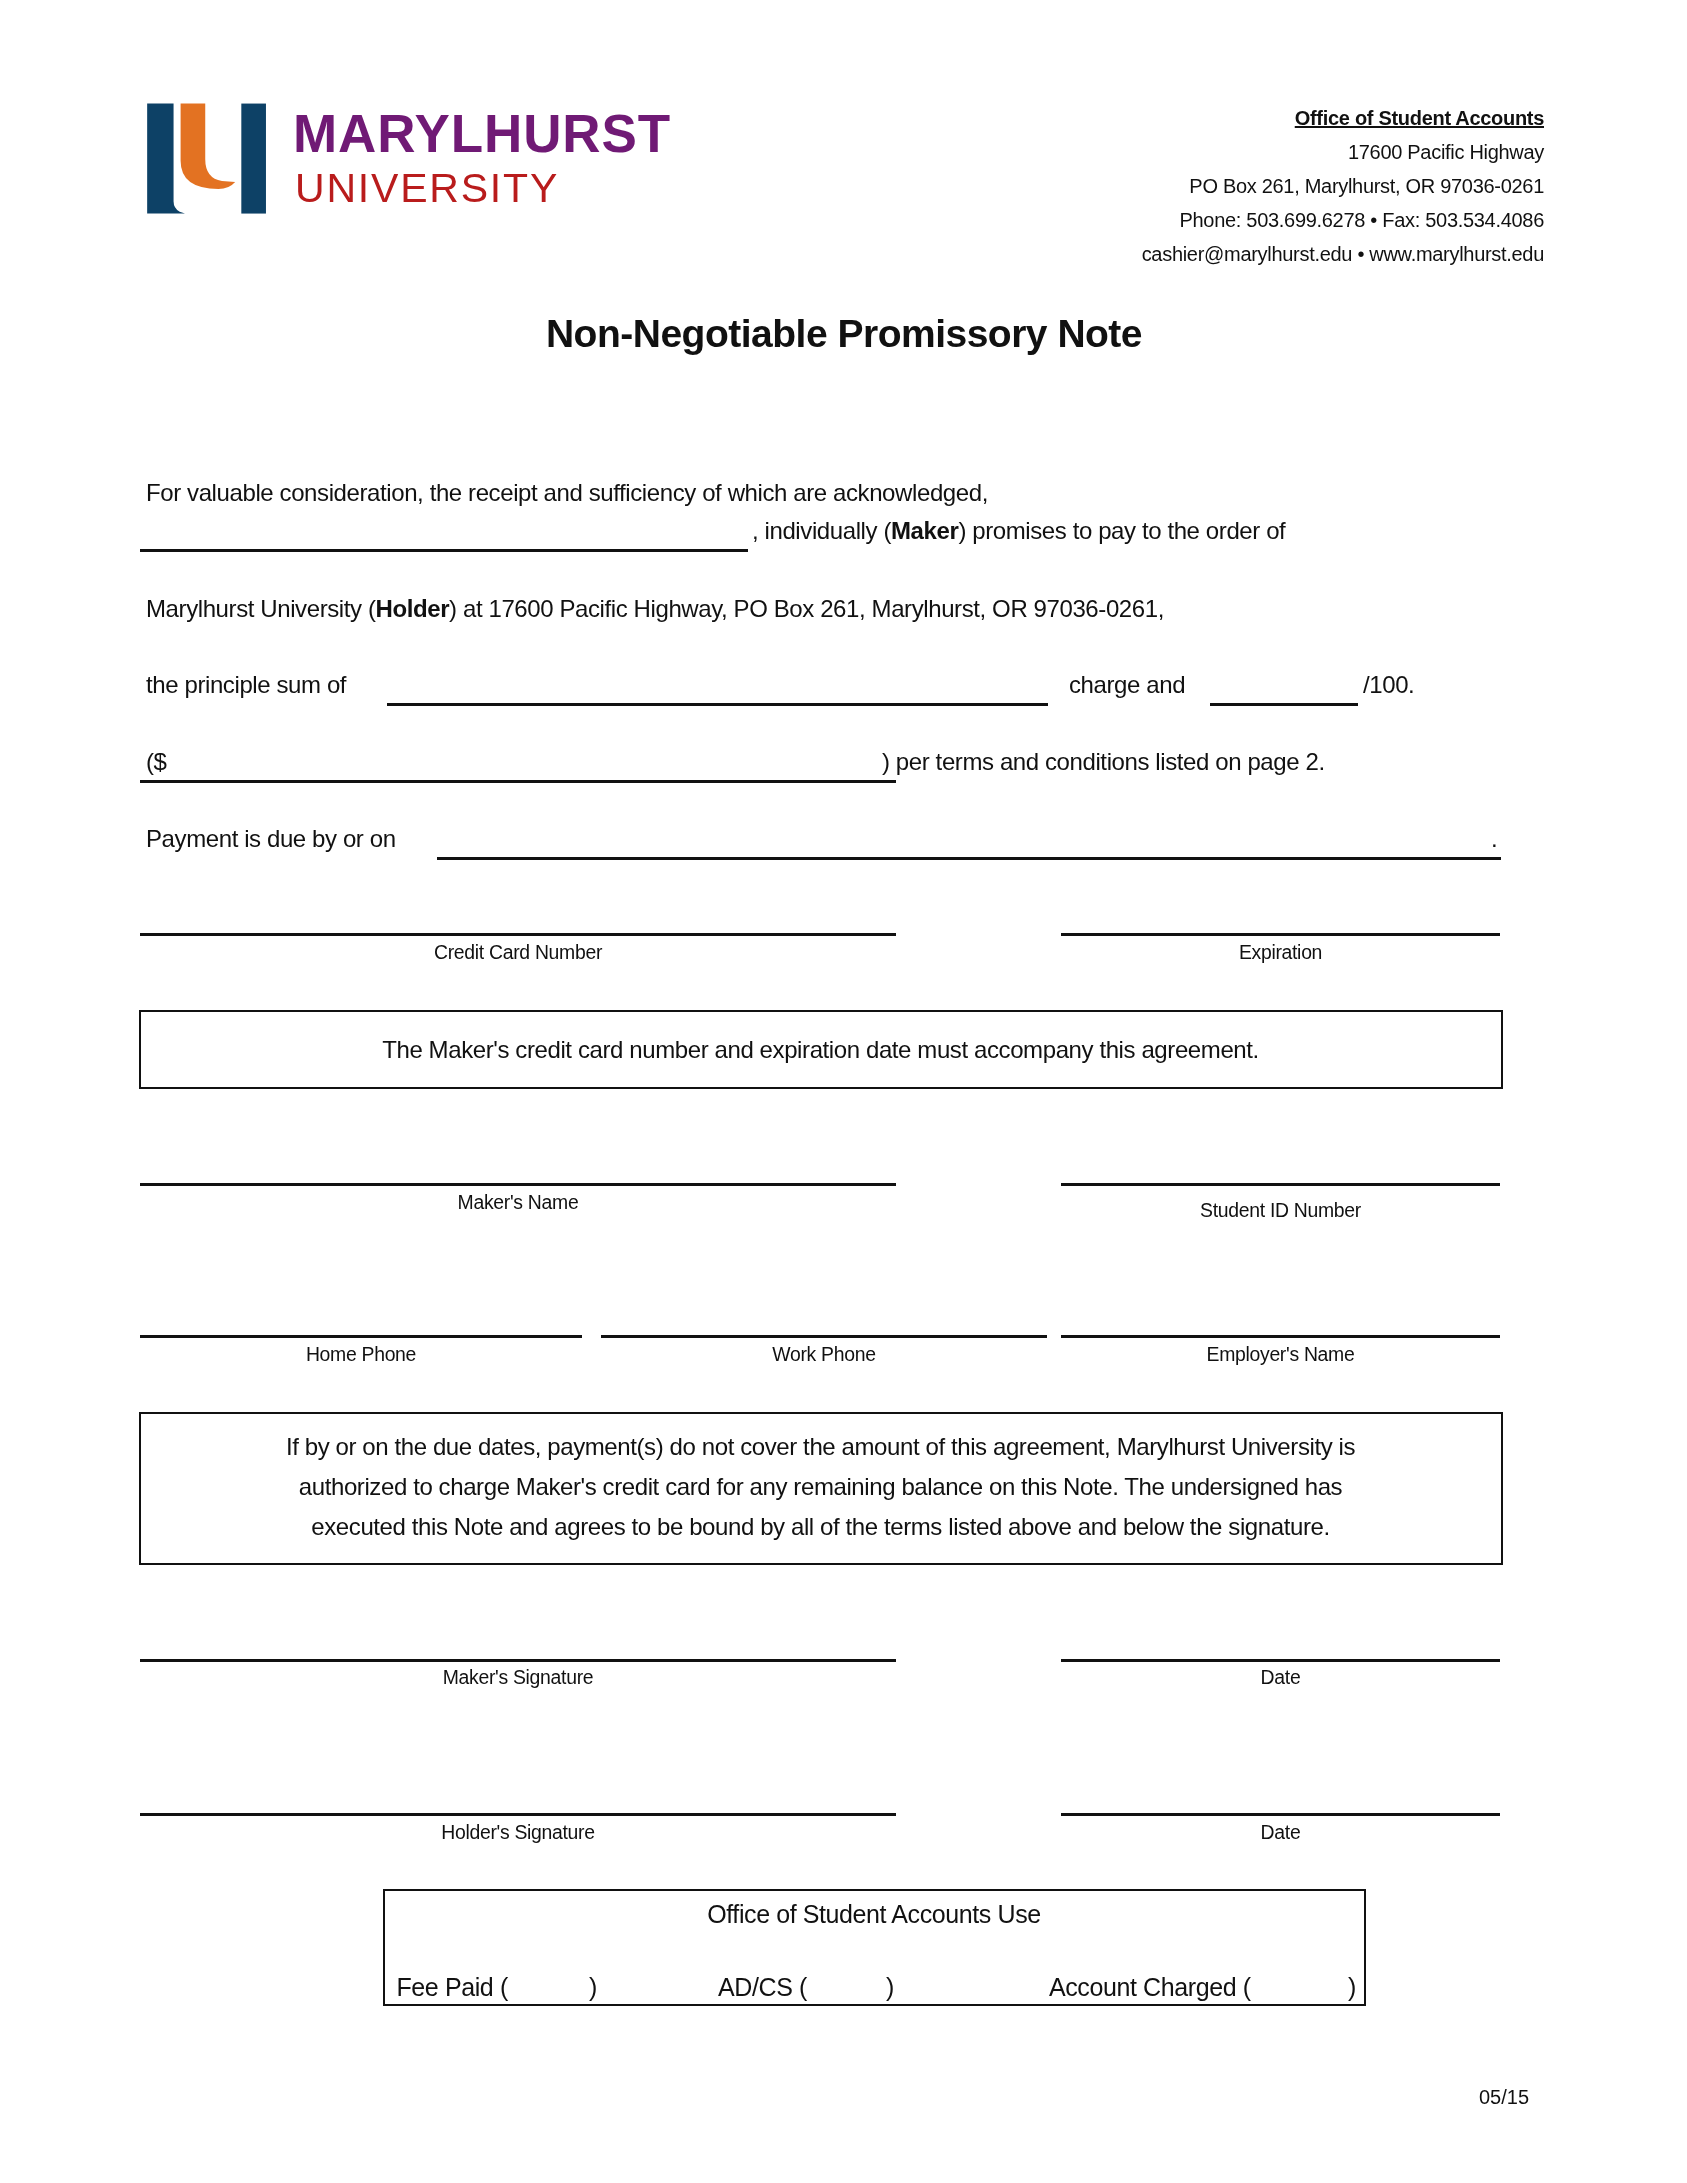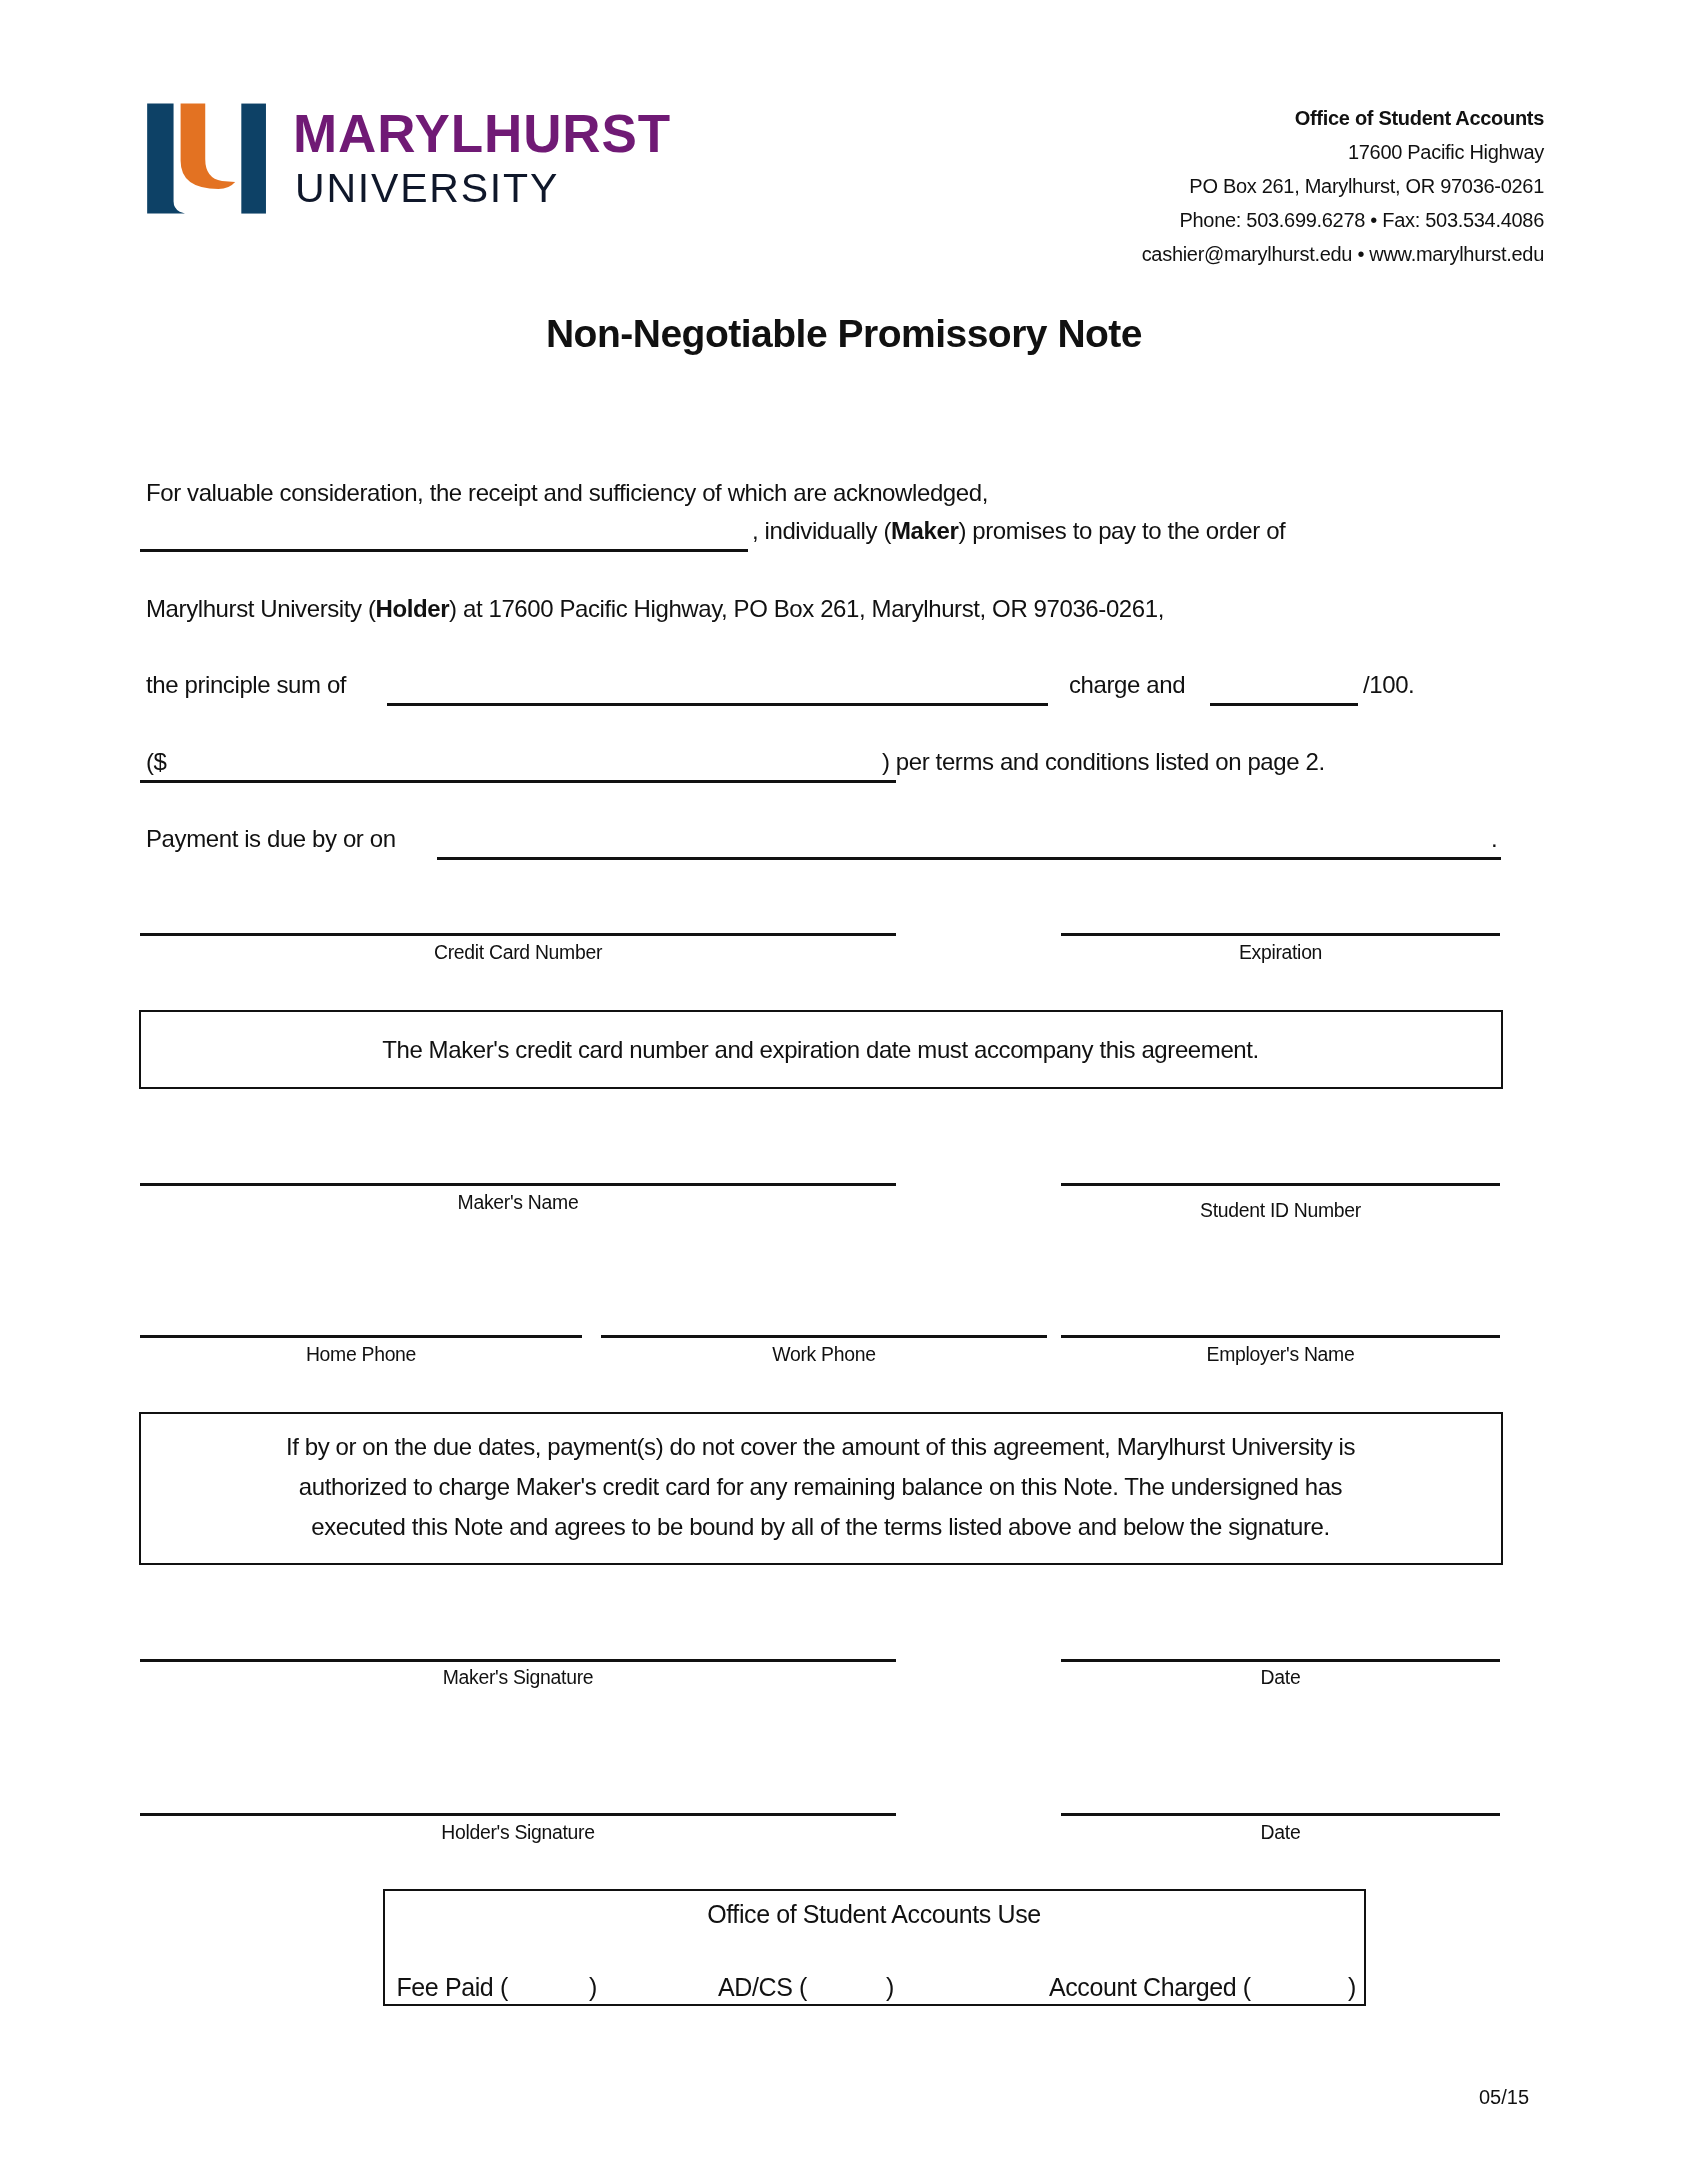--- a/index.html
+++ b/index.html
@@ -6,25 +6,25 @@
   body { width:1688px; height:2183px; position:relative; overflow:hidden;
          font-family:"Liberation Sans", sans-serif; color:#111111; }
   .abs { position:absolute; }
   .txt { position:absolute; white-space:nowrap; line-height:1; }
   .body-text { font-size:24px; letter-spacing:-0.4px; }
   .label { font-size:19.4px; letter-spacing:-0.3px; text-align:center; }
   .rule { position:absolute; height:2.6px; background:#111; }
   .box { position:absolute; border:2.6px solid #111; box-sizing:border-box; }
   b { font-weight:bold; }
   .logo-word1 { font-size:53px; font-weight:bold; color:#701a75; letter-spacing:0.9px; }
-  .logo-word2 { font-size:41px; color:#0f172a; letter-spacing:1.8px; font-weight:normal; }
+  .logo-word2 { font-size:41px; color:#b91c1c; letter-spacing:1.8px; font-weight:normal; }
 
   .hdr { position:absolute; right:144px; text-align:right; font-size:20px; letter-spacing:-0.3px; line-height:34px; }
   .hdr .line { display:block; white-space:nowrap; }
-  .hdr .line.b { font-weight:bold; }
+  .hdr .line.b { font-weight:bold;text-decoration:underline; }
 
   .title { font-size:39px; font-weight:bold; letter-spacing:-0.5px; left:0; width:1688px; text-align:center; }
 
   .box-text { font-size:24px; letter-spacing:-0.4px; text-align:center; line-height:40px; }
 </style>
 </head>
 <body>
 
 <div class="abs" style="left:141px;top:97px;width:547px;height:124px;">
   <svg class="abs" style="left:0;top:0;" width="132" height="124" viewBox="0 0 150 140">

